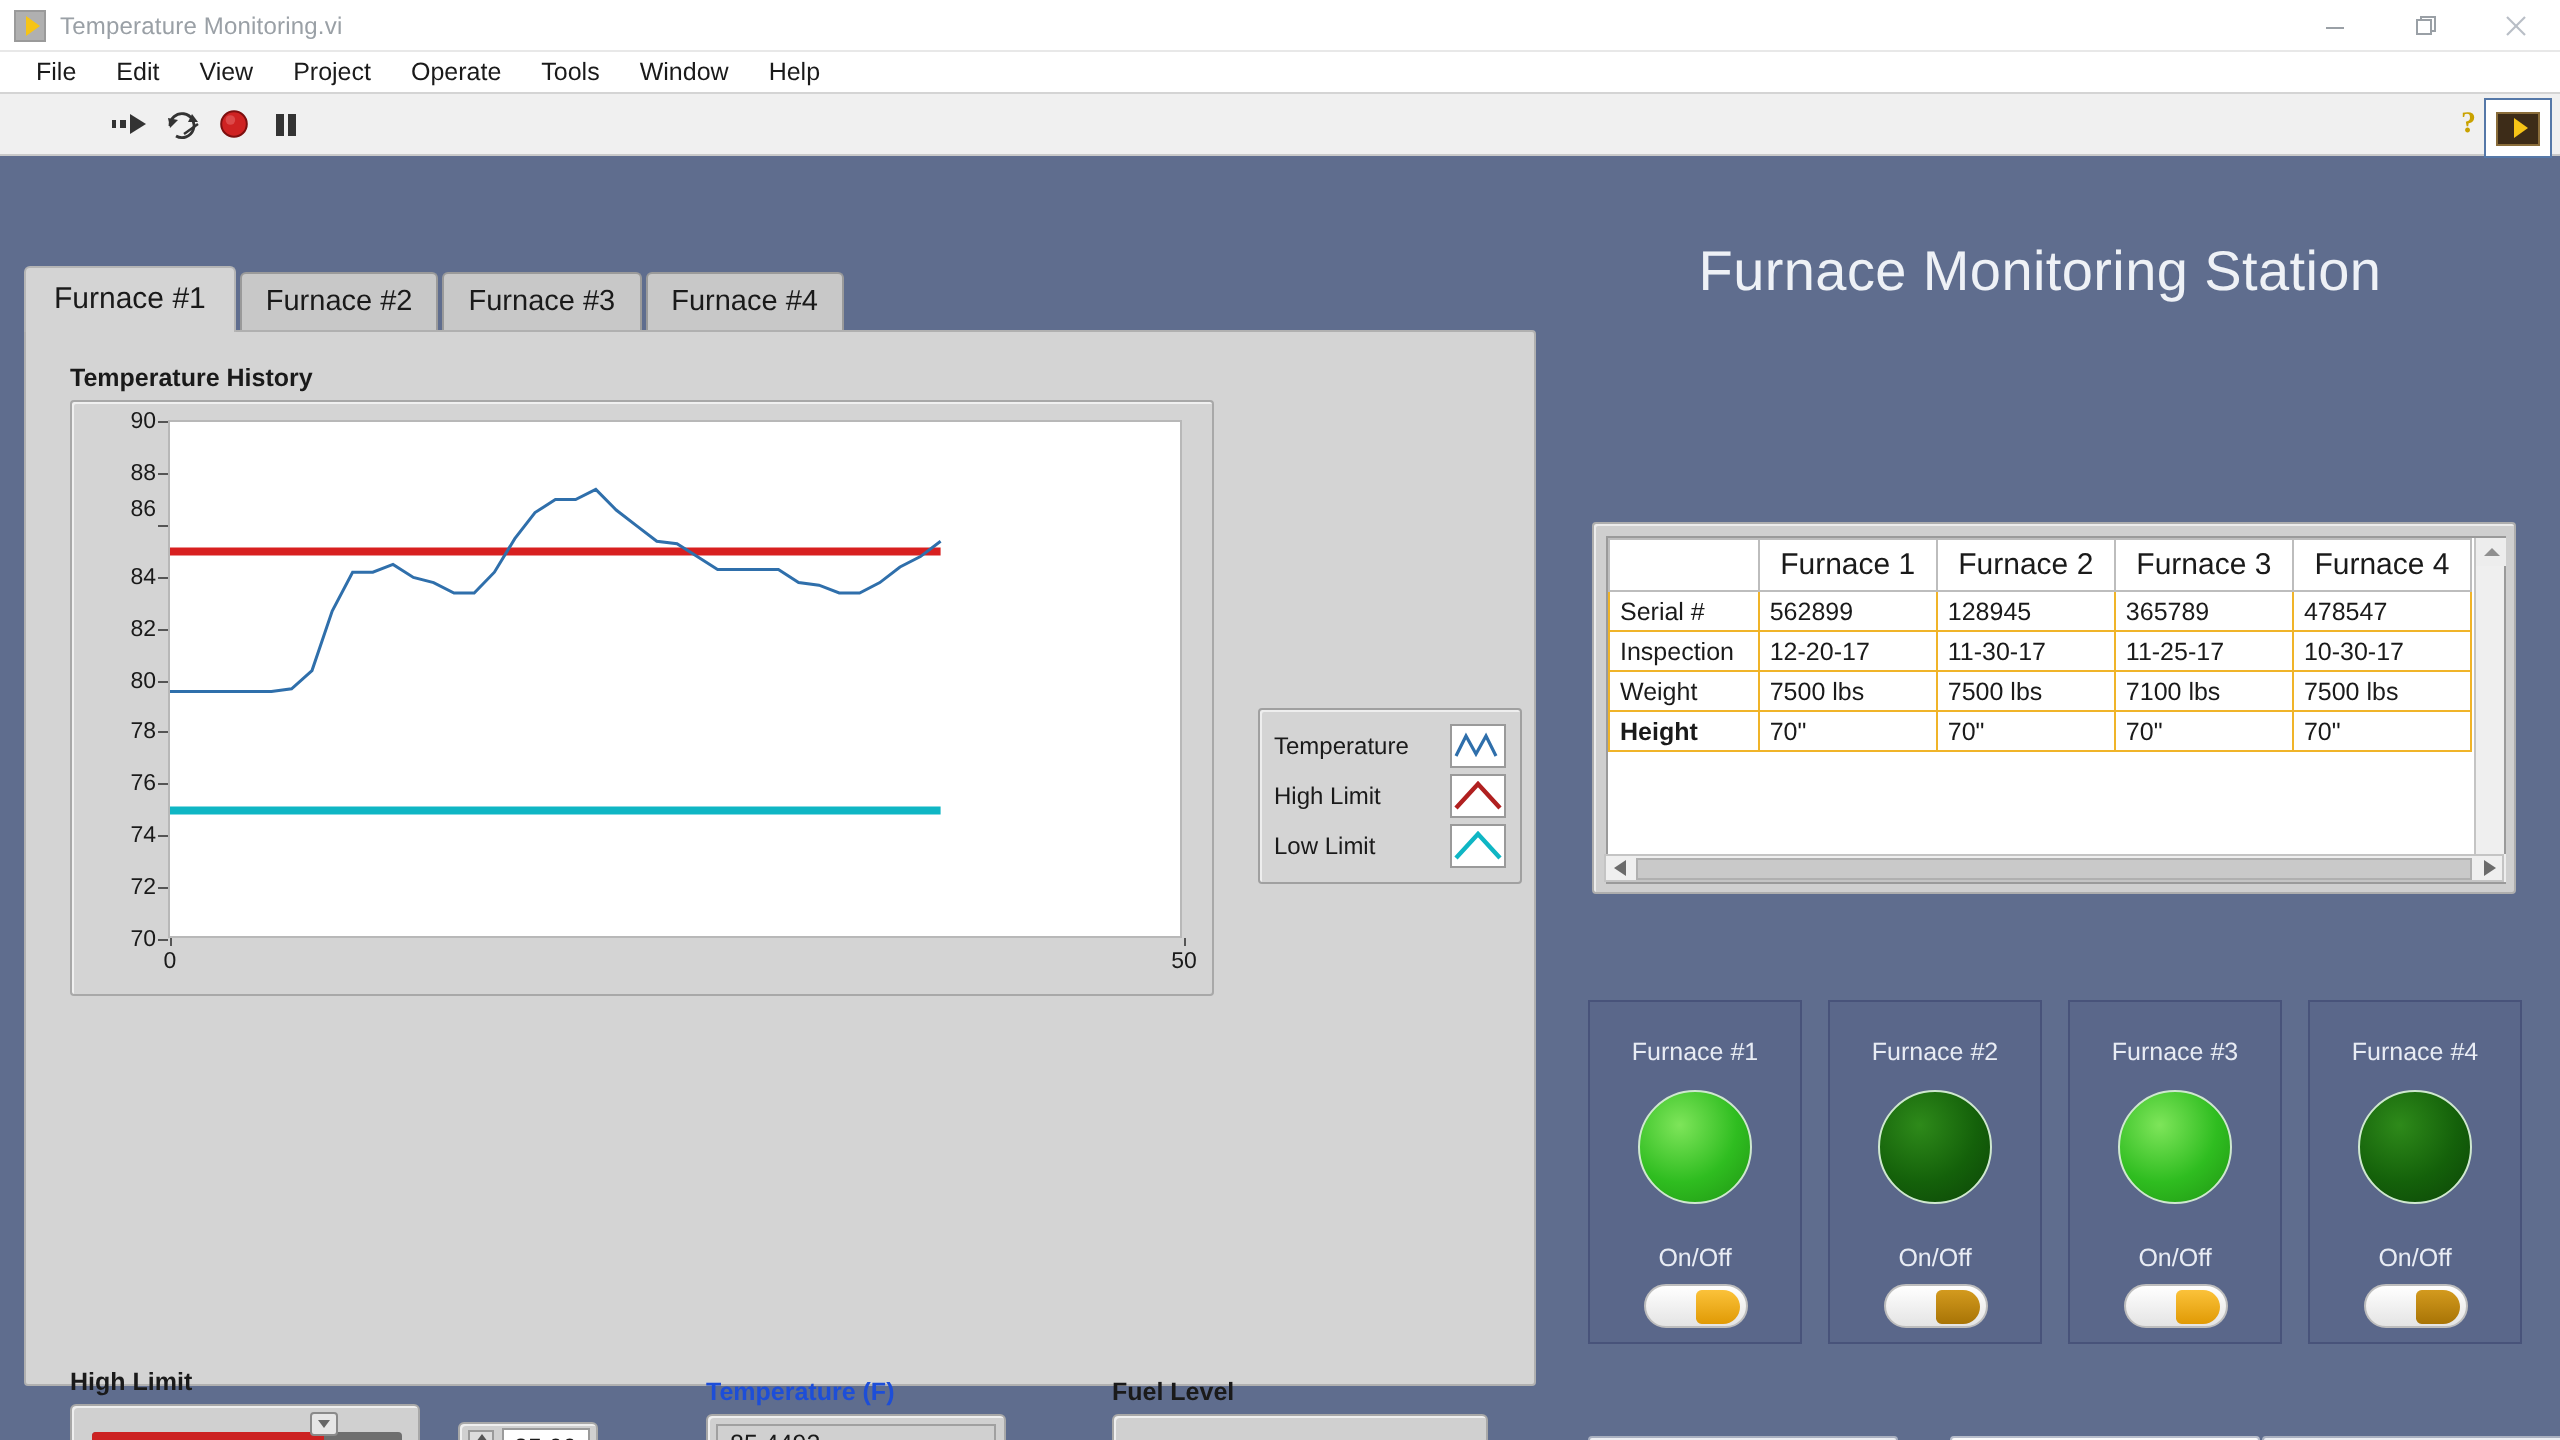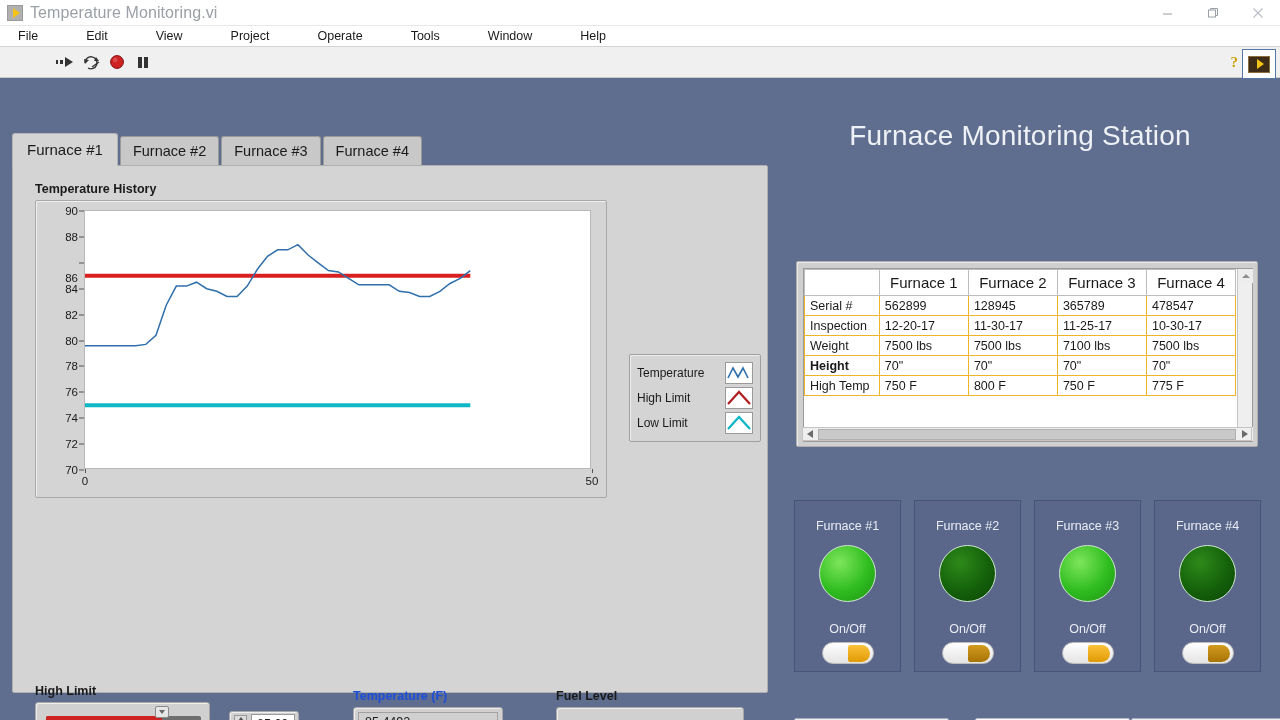--- a/index.html
+++ b/index.html
@@ -19,32 +19,32 @@
     width: 16px; height: 16px; margin-left: 7px; margin-right: 7px;
     background: #b0b0b0; border: 1px solid #9a9a9a; position: relative;
     display: flex; align-items: center; justify-content: center;
   }
   #app-icon::after {
     content: ""; width: 0; height: 0;
     border-left: 7px solid #f6c416;
     border-top: 5px solid transparent; border-bottom: 5px solid transparent;
     margin-left: 2px;
   }
-  #title-text { font-size: 16px; color: #9aa0a6; letter-spacing: .1px; }
+  #title-text { font-size: 12px; color: #9aa0a6; letter-spacing: .1px; }
   #win-controls { position: absolute; right: 0; top: 0; height: 26px; display: flex; }
   .win-btn {
     width: 45px; height: 26px; display: flex; align-items: center; justify-content: center;
     color: #9aa0a6;
   }
   .win-btn svg { display: block; }
 
   
   #menubar {
     height: 21px; background: #ffffff; display: flex; align-items: center;
-    padding-left: 8px; border-bottom: 1px solid #d4d4d4; gap: 28px;
+    padding-left: 8px; border-bottom: 1px solid #d4d4d4;
   }
   .menu-item {
     font-size: 12.5px; color: #1a1a1a; padding: 0 10px; line-height: 21px;
   }
 
   
   #toolbar {
     height: 31px; background: #f0f0f0; display: flex; align-items: center;
     position: relative; border-bottom: 1px solid #c9c9c9;
   }
@@ -360,21 +360,21 @@
               <div class="ytick" style="top: 181.3px;">76</div>
               <div class="ytick-mark" style="top: 181.3px;"></div>
               <div class="ytick" style="top: 155.4px;">78</div>
               <div class="ytick-mark" style="top: 155.4px;"></div>
               <div class="ytick" style="top: 129.5px;">80</div>
               <div class="ytick-mark" style="top: 129.5px;"></div>
               <div class="ytick" style="top: 103.6px;">82</div>
               <div class="ytick-mark" style="top: 103.6px;"></div>
               <div class="ytick" style="top: 77.7px;">84</div>
               <div class="ytick-mark" style="top: 77.7px;"></div>
-              <div class="ytick" style="top: 67px;">86</div>
+              <div class="ytick" style="top: 44px;">86</div>
               <div class="ytick-mark" style="top: 51.8px;"></div>
               <div class="ytick" style="top: 25.9px;">88</div>
               <div class="ytick-mark" style="top: 25.9px;"></div>
               <div class="ytick" style="top: 0px;">90</div>
               <div class="ytick-mark" style="top: 0px;"></div>
             </div>
           <div id="xaxis">
               <div class="xtick" style="left: 0px;">0</div>
               <div class="xtick-mark" style="left: 0px;"></div>
               <div class="xtick" style="left: 507px;">50</div>
@@ -498,27 +498,20 @@
               <td style="width: 88px;">7100 lbs</td>
               <td style="width: 88px;">7500 lbs</td>
             </tr>
             <tr>
               <th style="width: 74px; font-weight: bold;">Height</th>
               <td style="width: 88px;">70"</td>
               <td style="width: 88px;">70"</td>
               <td style="width: 88px;">70"</td>
               <td style="width: 88px;">70"</td>
             </tr>
-            <tr>
-              <th style="width: 74px;">High Temp</th>
-              <td style="width: 88px;">750 F</td>
-              <td style="width: 88px;">800 F</td>
-              <td style="width: 88px;">750 F</td>
-              <td style="width: 88px;">775 F</td>
-            </tr>
           </tbody>
       </table>
       <div id="vscroll">
         <div class="sbtn">
             <i style="border-bottom:4px solid #8f8f8f"></i>
           </div>
         <div class="sbtn" style="position:absolute;bottom:0">
             <i style="border-top:4px solid #8f8f8f"></i>
           </div>
       </div>

